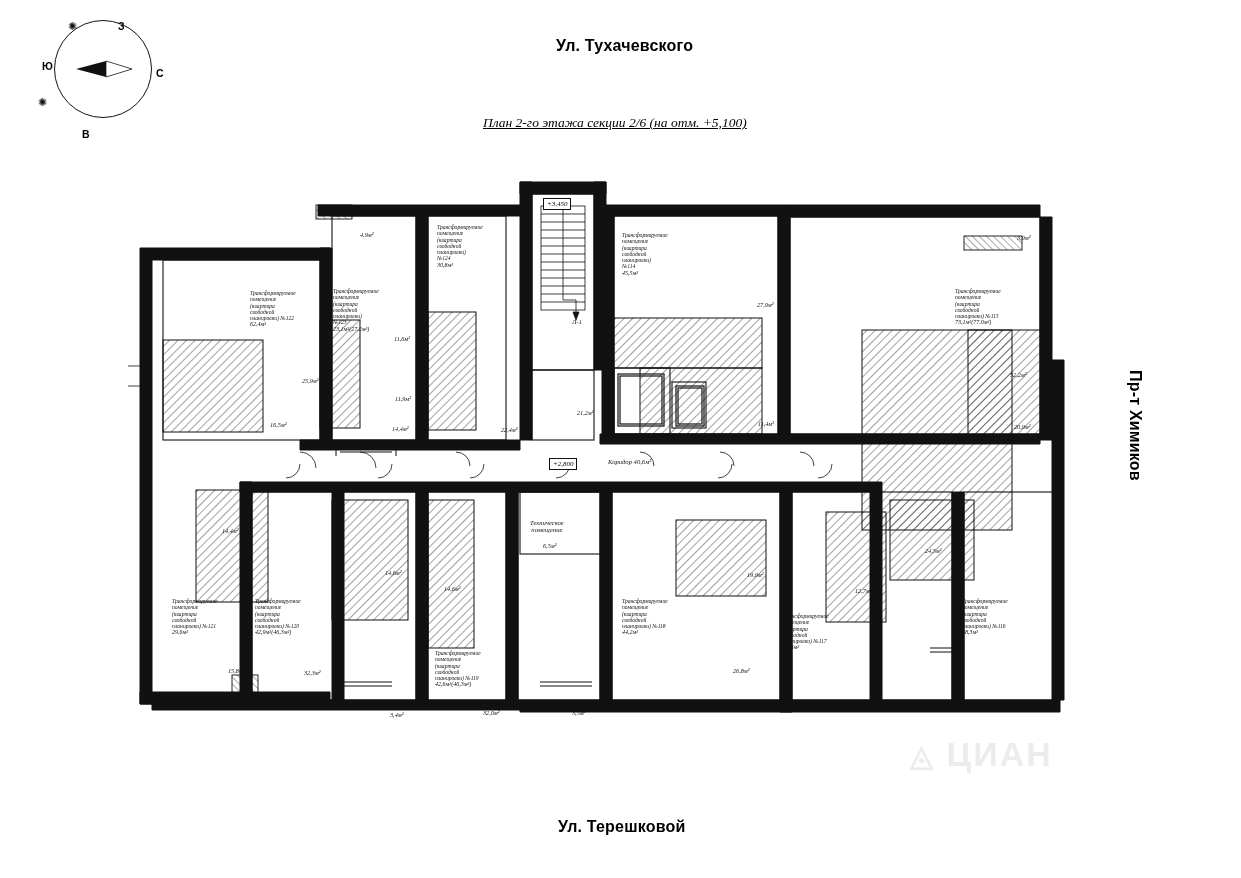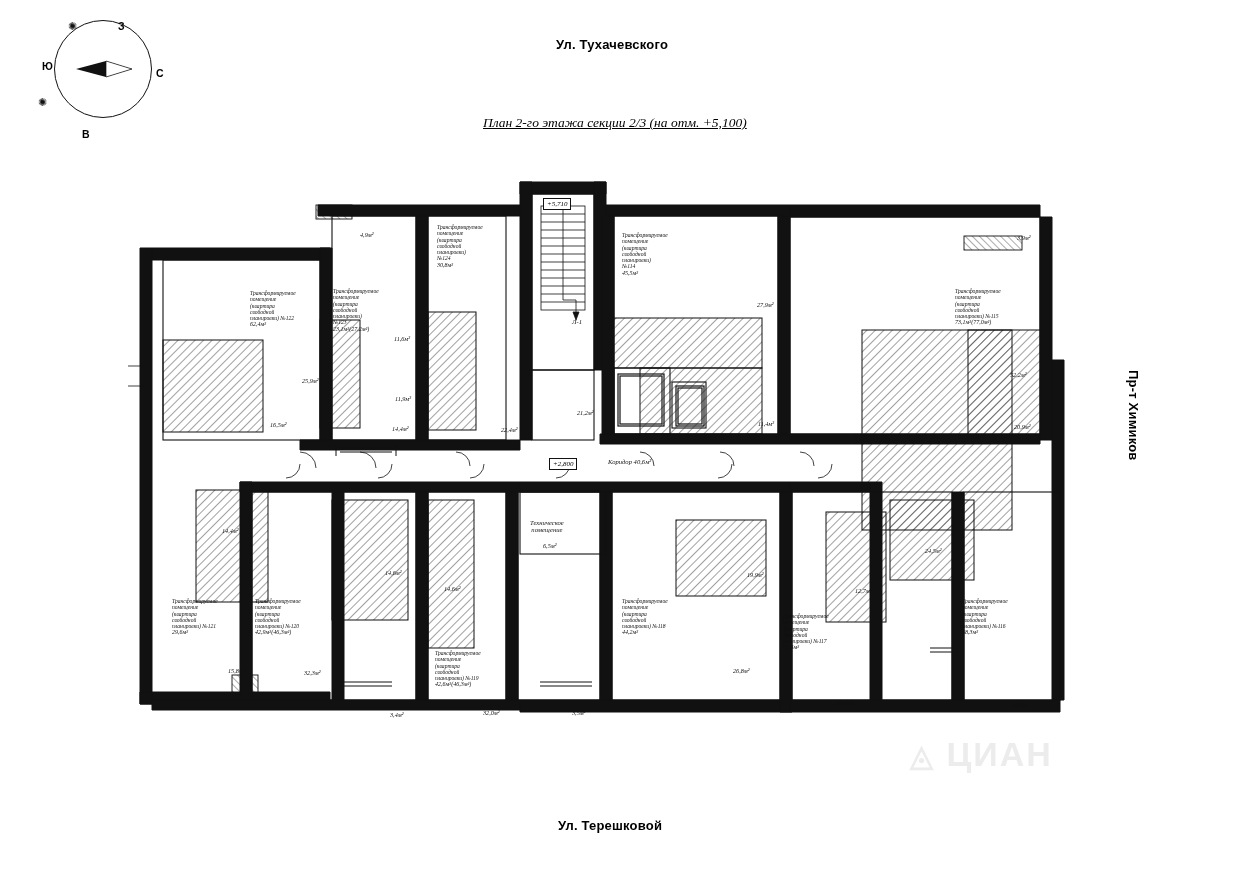--- a/index.html
+++ b/index.html
@@ -18,21 +18,21 @@
   .plan-root {
     position: absolute;
     left: 0; top: 0;
     width: 1241px;
     height: 878px;
   }
   
   .street-label {
     position: absolute;
     font-weight: bold;
-    font-size: 13px;
+    font-size: 16px;
     letter-spacing: .2px;
     white-space: nowrap;
   }
   #street-top { left: 556px; top: 37px; }
   #street-bottom { left: 558px; top: 818px; text-align: center; }
   #street-right {
     left: 1126px; top: 370px;
     writing-mode: vertical-rl;
     text-orientation: mixed;
   }
@@ -138,21 +138,21 @@
 </style>
 </head>
 <body>
 
 <div class="plan-root">
 
   <div class="street-label" id="street-top">Ул. Тухачевского</div>
   <div class="street-label" id="street-bottom">Ул. Терешковой</div>
   <div class="street-label" id="street-right">Пр-т Химиков</div>
 
-  <div id="plan-title">План 2-го этажа секции 2/3 (на отм. +5,100)</div>
+  <div id="plan-title">План 2-го этажа секции 2/6 (на отм. +5,100)</div>
 
   <div id="compass">
     <div class="ring"></div>
     <svg class="needle" width="56" height="18" viewBox="0 0 56 18">
       <polygon points="0,9 30,1 56,9 30,17" fill="#111"></polygon>
       <polygon points="30,1 56,9 30,17" fill="#fff" stroke="#111" stroke-width="0.7"></polygon>
     </svg>
     <div class="dir n">З</div>
     <div class="dir s">С</div>
     <div class="dir e">В</div>
@@ -305,21 +305,21 @@
       <line x1="930" y1="648" x2="958" y2="648"></line>
       <line x1="930" y1="652" x2="958" y2="652"></line>
     </g>
 
     <g stroke="#111" stroke-width="0.8">
       <line x1="128" y1="366" x2="148" y2="366"></line>
       <line x1="128" y1="386" x2="148" y2="386"></line>
     </g>
   </svg>
 
-  <div class="level-tag" style="left:543px; top:198px;">+5,710</div>
+  <div class="level-tag" style="left:543px; top:198px;">+3,450</div>
   <div class="level-tag" style="left:549px; top:458px;">+2,800</div>
 
   <div class="ann stair" style="left:572px; top:318px;">Л-1</div>
   <div class="ann corridor" style="left:608px; top:458px;">Коридор  40,6м²</div>
   <div class="ann tech" style="left:530px; top:519px;">Техническое
 помещение</div>
   <div class="ann area" style="left:543px; top:543px;">6,5м²</div>
 
   <div id="rooms-layer">
       <div class="ann room-title" style="left: 250px; top: 290px;"><div>Трансформируемое

